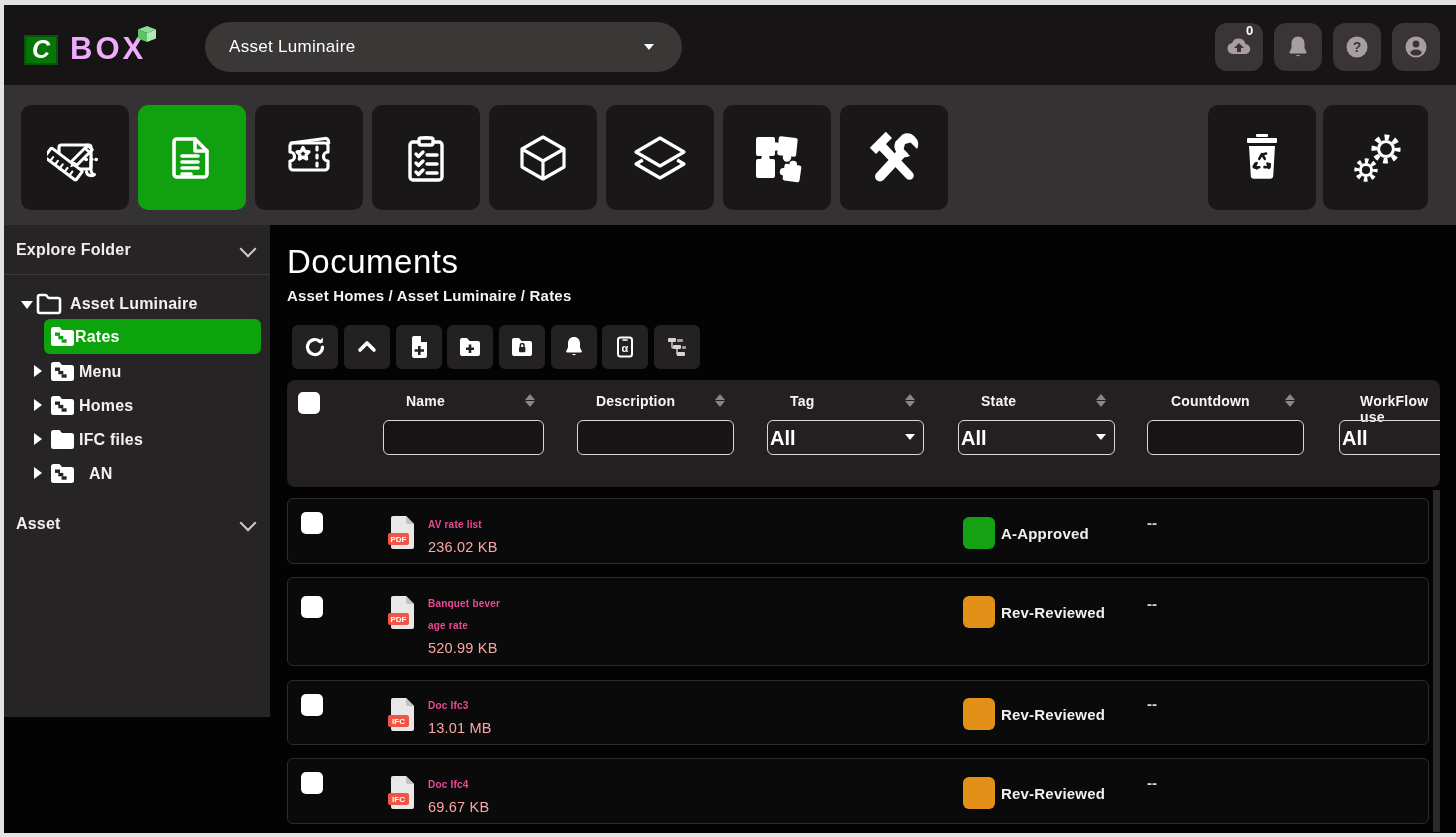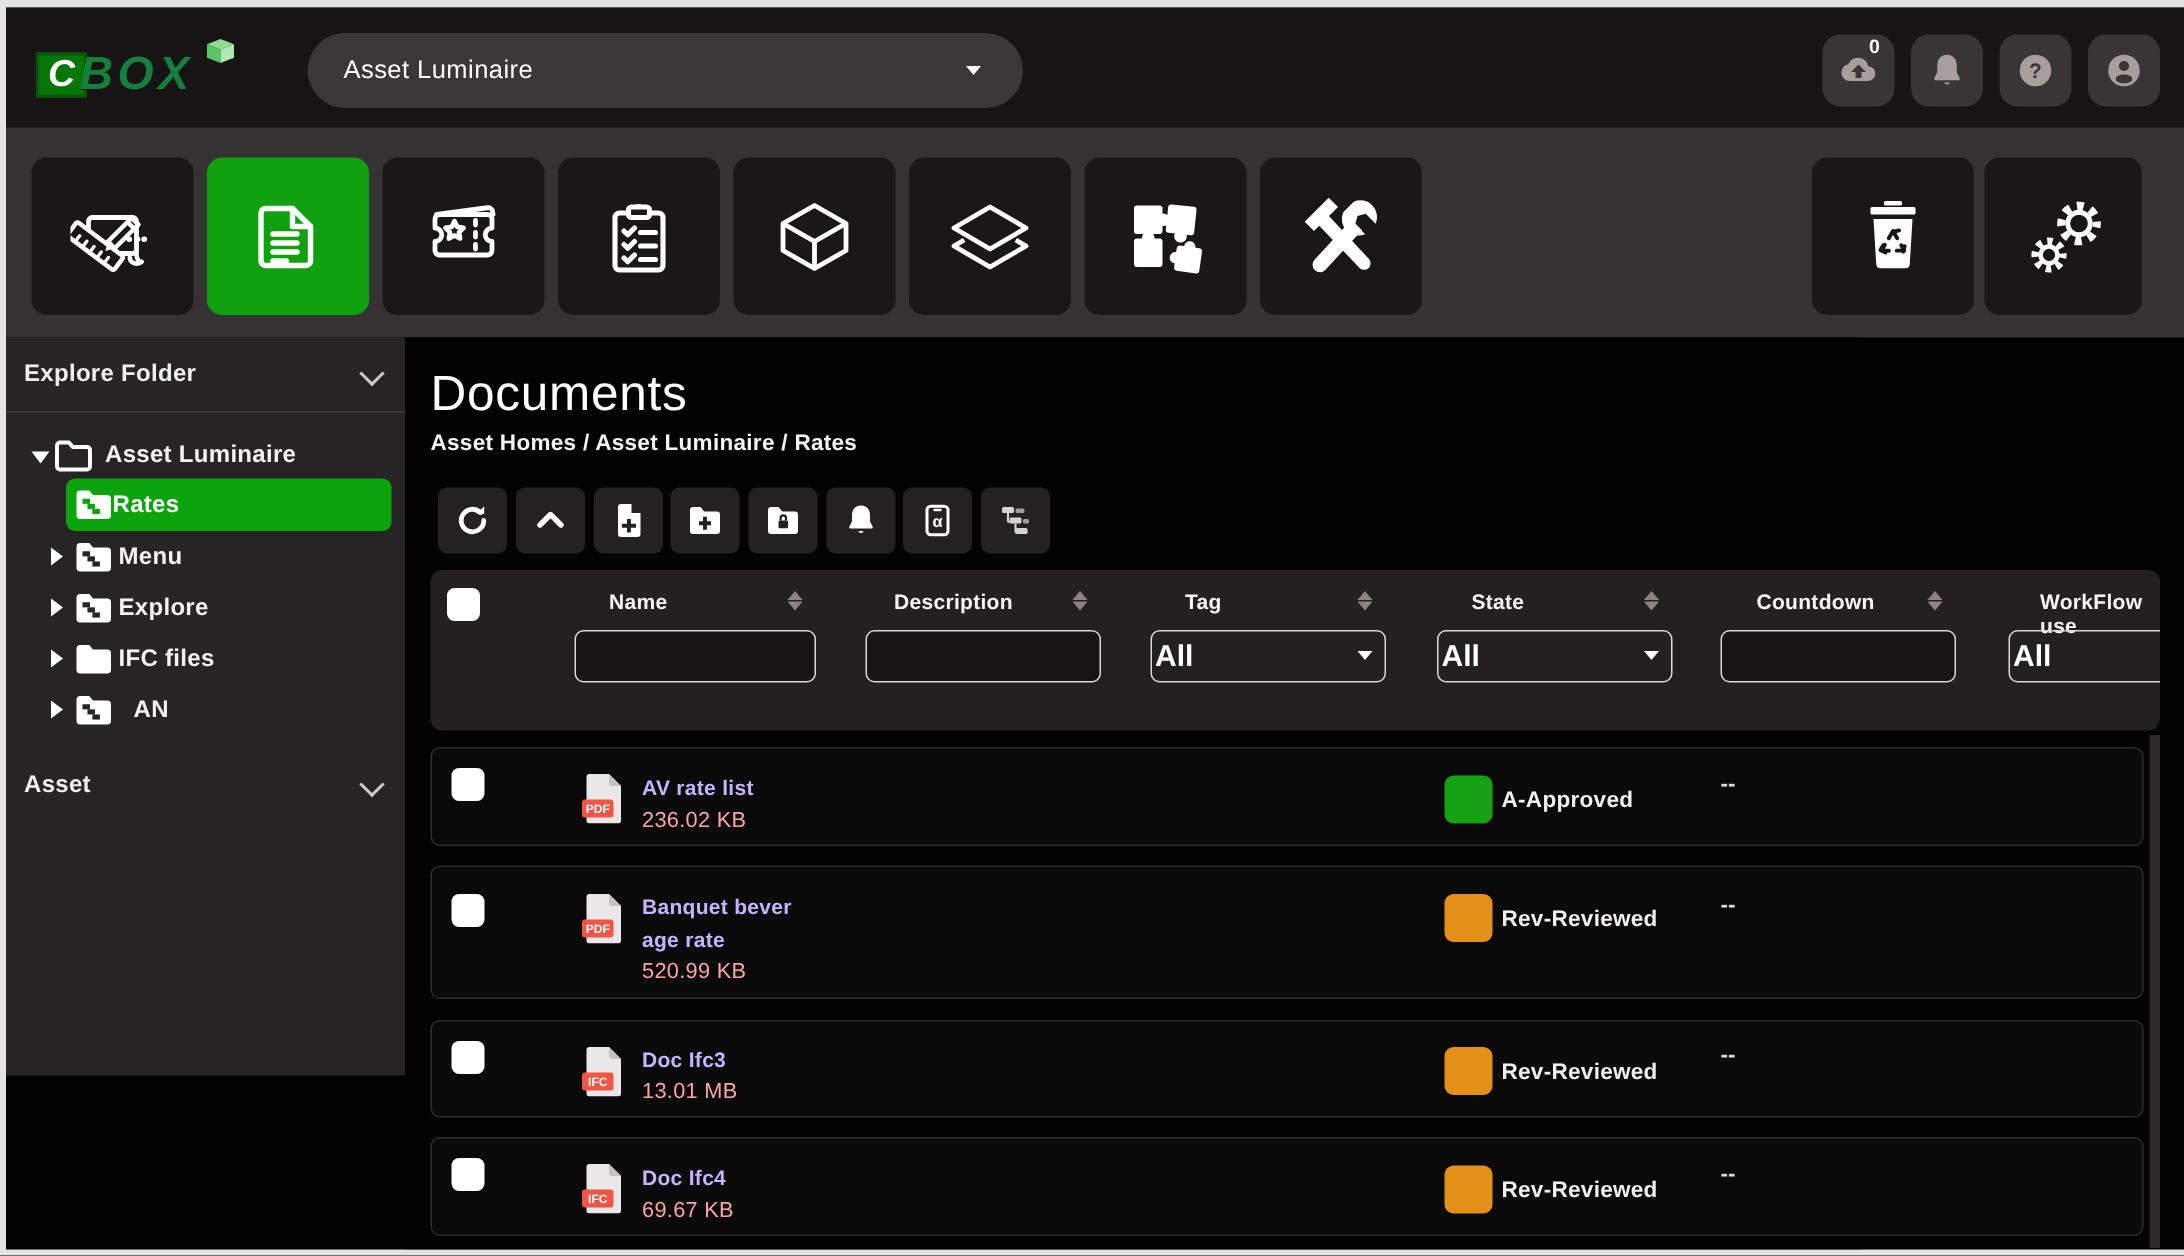--- a/index.html
+++ b/index.html
@@ -5,21 +5,21 @@
   * { margin:0; padding:0; box-sizing:border-box; }
   html,body { width:1456px; height:837px; overflow:hidden; }
   body { background:#e3e3e3; font-family:"Liberation Sans", sans-serif; }
   .abs { position:absolute; }
   #stage { position:relative; width:1456px; height:837px; }
   #app { position:absolute; left:4px; top:5px; width:1452px; height:828px; background:#040303; overflow:hidden; }
 
   
   #topbar { position:absolute; left:0; top:0; width:1452px; height:80px; background:#161414; }
   #logoC { position:absolute; left:20px; top:30px; width:34px; height:30px; background:#067606; border:2px solid #0c520c; color:#fff; font-weight:bold; font-size:25px; text-align:center; line-height:25px; font-style:italic; }
-  #logoBOX { position:absolute; left:49px; top:26px; font-size:31px; font-weight:bold; font-style:italic; letter-spacing:3px; color:#15803d; text-shadow:0 1px 0 #031003; }
+  #logoBOX { position:absolute; left:66px; top:26px; font-size:31px; font-weight:bold; letter-spacing:3px; color:#f0abfc; text-shadow:0 1px 0 #031003; }
   #pill { position:absolute; left:201px; top:17px; width:477px; height:50px; border-radius:25px; background:#3a3737; color:#fff; font-size:17px; line-height:50px; padding-left:24px; letter-spacing:.3px; }
   .tbtn { position:absolute; top:18px; width:48px; height:48px; border-radius:12px; background:#393536; }
   .tbtn svg { position:absolute; left:11px; top:11px; }
 
   
   #toolbar { position:absolute; left:0; top:80px; width:1452px; height:140px; background:#353233; }
   .bigbtn { position:absolute; top:20px; width:108px; height:105px; border-radius:10px; background:#1a1718; }
   .bigbtn svg { position:absolute; left:26px; top:25px; }
   .bigbtn.sel { background:#10a010; }
 
@@ -47,21 +47,21 @@
   .sort { position:absolute; top:14px; width:10px; }
   .sort i { display:block; width:0; height:0; border-left:5px solid transparent; border-right:5px solid transparent; }
   .sort .up { border-bottom:6px solid #8d8585; margin-bottom:1px; }
   .sort .dn { border-top:6px solid #8d8585; }
   .inp { position:absolute; top:40px; height:35px; border:1.5px solid #dcd8d8; border-radius:6px; background:#161414; }
   .inp .all { position:absolute; left:2px; top:6px; font-size:20px; font-weight:bold; color:#fff; }
   .inp .dcaret { position:absolute; right:8px; top:13px; width:0; height:0; border-left:5px solid transparent; border-right:5px solid transparent; border-top:6px solid #fff; }
 
   
   .row { position:absolute; left:17px; width:1142px; background:#0b0a0a; border:1px solid #2f2c2c; border-radius:6px; }
-  .fname { position:absolute; left:140px; font-size:14px; font-weight:bold; color:#c4b5fd; line-height:22px; letter-spacing:.2px; }
+  .fname { position:absolute; left:140px; font-size:10px; font-weight:bold; color:#ec4899; line-height:22px; letter-spacing:.2px; }
   .fsize { position:absolute; left:140px; font-size:14.5px; color:#fca5a5; line-height:22px; letter-spacing:.2px; }
   .state { position:absolute; left:675px; width:32px; height:32px; border-radius:6px; }
   .stlbl { position:absolute; left:713px; font-size:15px; font-weight:bold; color:#f2efef; letter-spacing:.2px; }
   .dash { position:absolute; left:859px; font-size:15px; font-weight:bold; color:#dddada; }
   #vscroll { position:absolute; left:1163px; top:265px; width:7px; height:342px; background:#2b2929; }
 </style>
 </head>
 <body>
 <div id="stage">
   <div id="app">
@@ -223,21 +223,21 @@
       <div class="trow" style="left:75px;top:138px;">Menu</div>
       <div class="caret-right" style="left:30px;top:140px;"></div>
       <svg class="abs" style="left:46px;top:134px;" width="25" height="25" viewBox="0 0 25 25">
           <path fill="#fff" d="M1 5.5A2.5 2.5 0 0 1 3.5 3h6L12 6h9.5A2.5 2.5 0 0 1 24 8.5v11a2.5 2.5 0 0 1-2.5 2.5h-18A2.5 2.5 0 0 1 1 19.5z"></path>
           <g fill="#272425">
             <rect x="5" y="8.5" width="5" height="3.4"></rect>
             <rect x="8.3" y="11.9" width="5" height="3.4"></rect>
             <rect x="11.6" y="15.3" width="5" height="3.4"></rect>
           </g>
         </svg>
-      <div class="trow" style="left:75px;top:172px;">Explore</div>
+      <div class="trow" style="left:75px;top:172px;">Homes</div>
       <div class="caret-right" style="left:30px;top:174px;"></div>
       <svg class="abs" style="left:46px;top:168px;" width="25" height="25" viewBox="0 0 25 25">
           <path fill="#fff" d="M1 5.5A2.5 2.5 0 0 1 3.5 3h6L12 6h9.5A2.5 2.5 0 0 1 24 8.5v11a2.5 2.5 0 0 1-2.5 2.5h-18A2.5 2.5 0 0 1 1 19.5z"></path>
           <g fill="#272425">
             <rect x="5" y="8.5" width="5" height="3.4"></rect>
             <rect x="8.3" y="11.9" width="5" height="3.4"></rect>
             <rect x="11.6" y="15.3" width="5" height="3.4"></rect>
           </g>
         </svg>
       <div class="trow" style="left:75px;top:206px;">IFC files</div>

